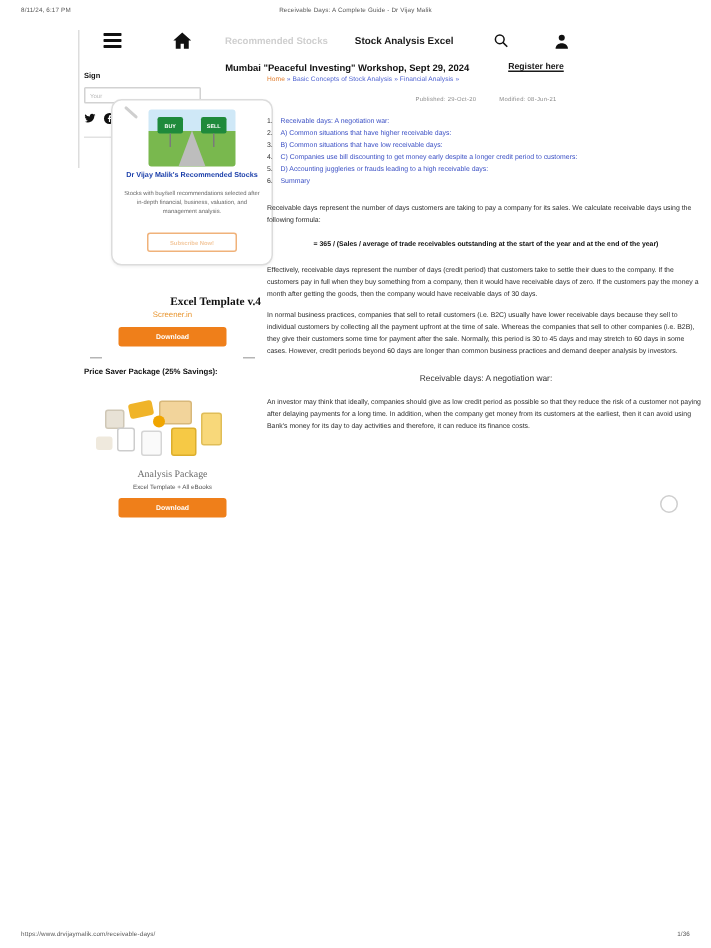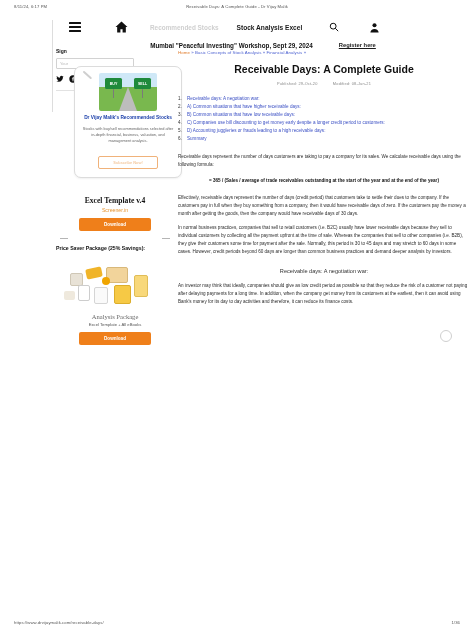--- a/index.html
+++ b/index.html
@@ -103,21 +103,21 @@
     position:absolute; left:7px; top:7px; width:11px; height:1.6px; background:#cfcfcf;
     transform:rotate(42deg); border-radius:1px;
   }
   .promo-title { font-size:4.8px; font-weight:700; color:#1b3faa; line-height:1.4; margin-bottom:4px; }
   .promo-desc { font-size:3.9px; color:#666; line-height:1.55; margin-bottom:6px; }
   .promo-btn {
     display:inline-block; border:1px solid #f0b27a; border-radius:2px; color:#f3c9a0;
     font-size:3.9px; font-weight:700; padding:3px 14px; background:#fff;
   }
 
-  .sb-head { font-size:7.6px; font-weight:700; color:#111; text-align:center; font-family:"Liberation Serif", serif; }
+  .sb-head { font-size:7.6px; font-weight:700; color:#111; text-align:right; font-family:"Liberation Serif", serif; }
   .sb-sub-orange { font-size:5.2px; color:#e8952f; text-align:center; margin-top:2px; }
   .btn-download {
     display:block; width:72px; margin:5px auto 0; background:#ef7f1a; color:#fff;
     font-size:4.6px; font-weight:700; text-align:center; padding:4px 0; border-radius:2px;
   }
   .sb-dashes { display:flex; justify-content:space-between; margin:7px 4px 6px; }
   .sb-dashes i { display:block; width:8px; height:1px; background:#b5b5b5; }
   .sb-pkg-title { font-size:5.2px; font-weight:700; color:#111; line-height:1.5; }
   .pkg-art { width:100%; height:52px; position:relative; margin:6px 0 2px; }
   .pkg-art .blob { position:absolute; border-radius:2px; }
@@ -231,21 +231,20 @@
   <div class="article">
     <div class="breadcrumb">
       <span class="crumb-home">Home</span>
       <span> » </span>
       <span>Basic Concepts of Stock Analysis</span>
       <span> » </span>
       <span>Financial Analysis</span>
       <span> » </span>
     </div>
 
-    <div class="art-title">Receivable Days: A Complete Guide</div>
     <div class="art-dates">
       <span>Published: 29-Oct-20</span>
       <span>Modified: 08-Jun-21</span>
     </div>
 
     <ol class="toc">
       <li>Receivable days: A negotiation war:</li>
       <li>A) Common situations that have higher receivable days:</li>
       <li>B) Common situations that have low receivable days:</li>
       <li>C) Companies use bill discounting to get money early despite a longer credit period to customers:</li>

